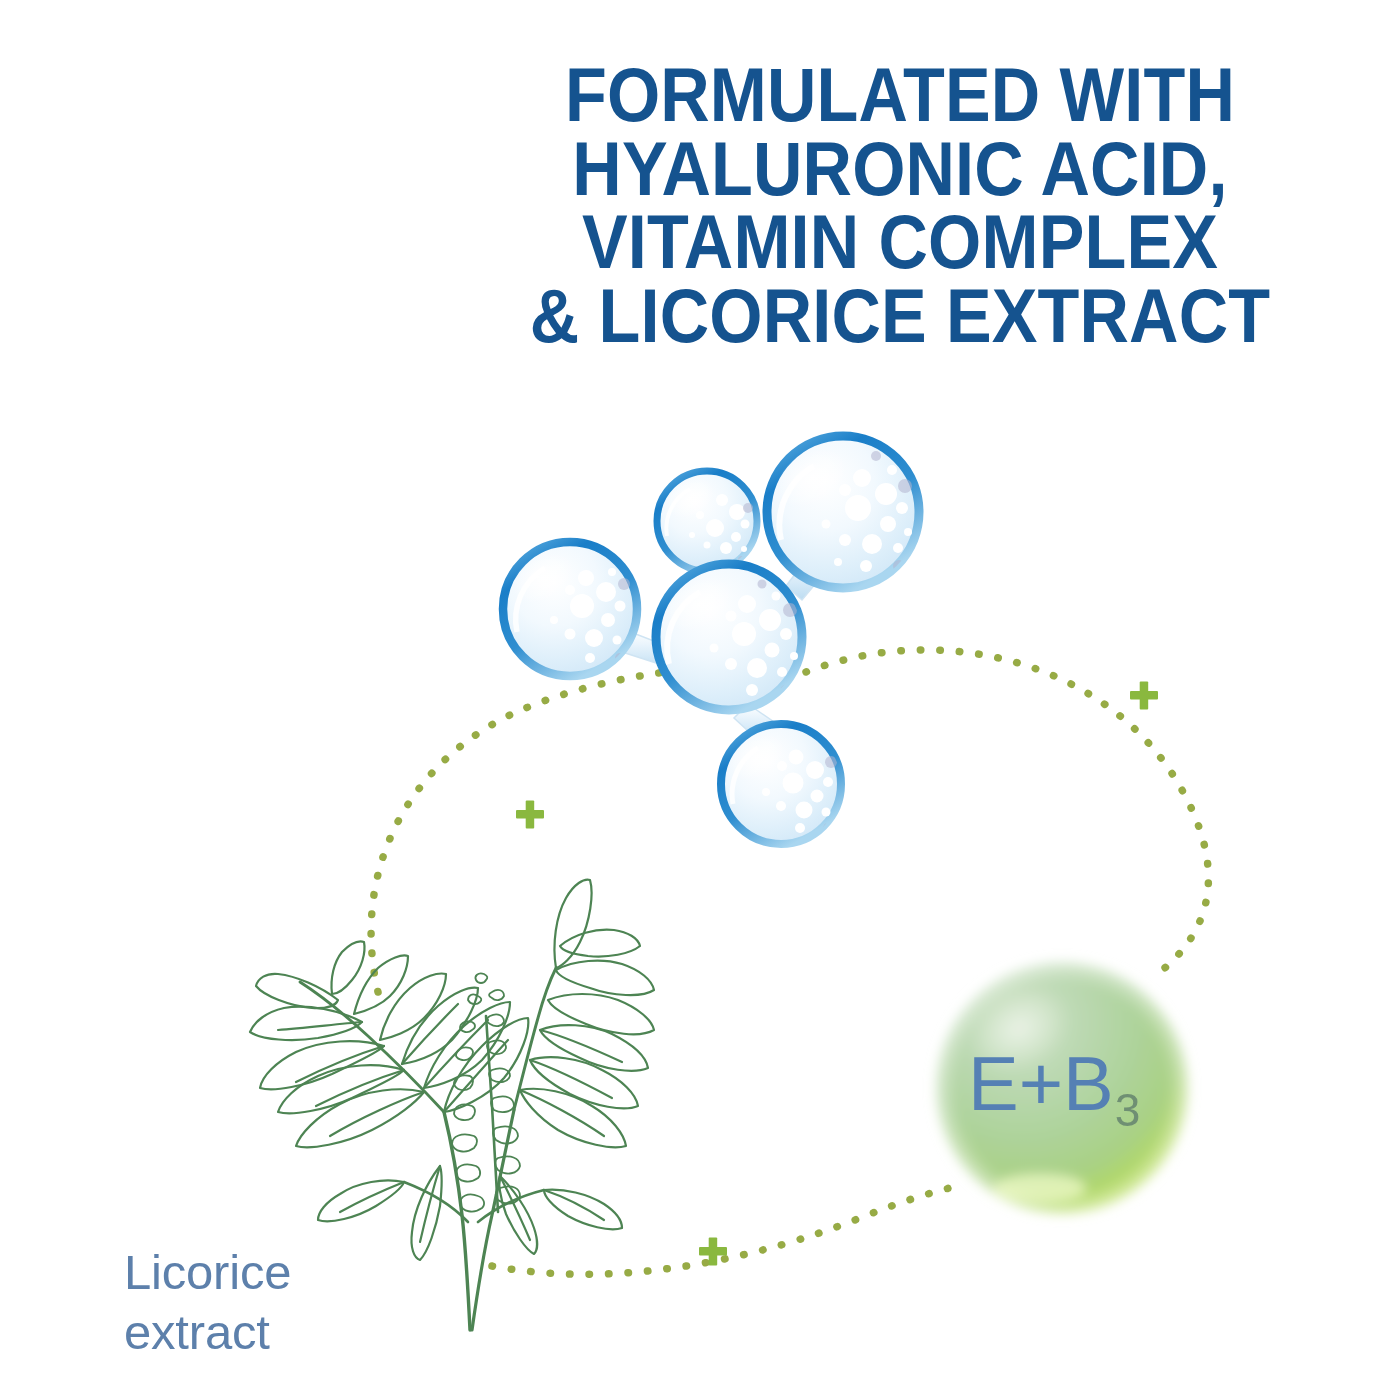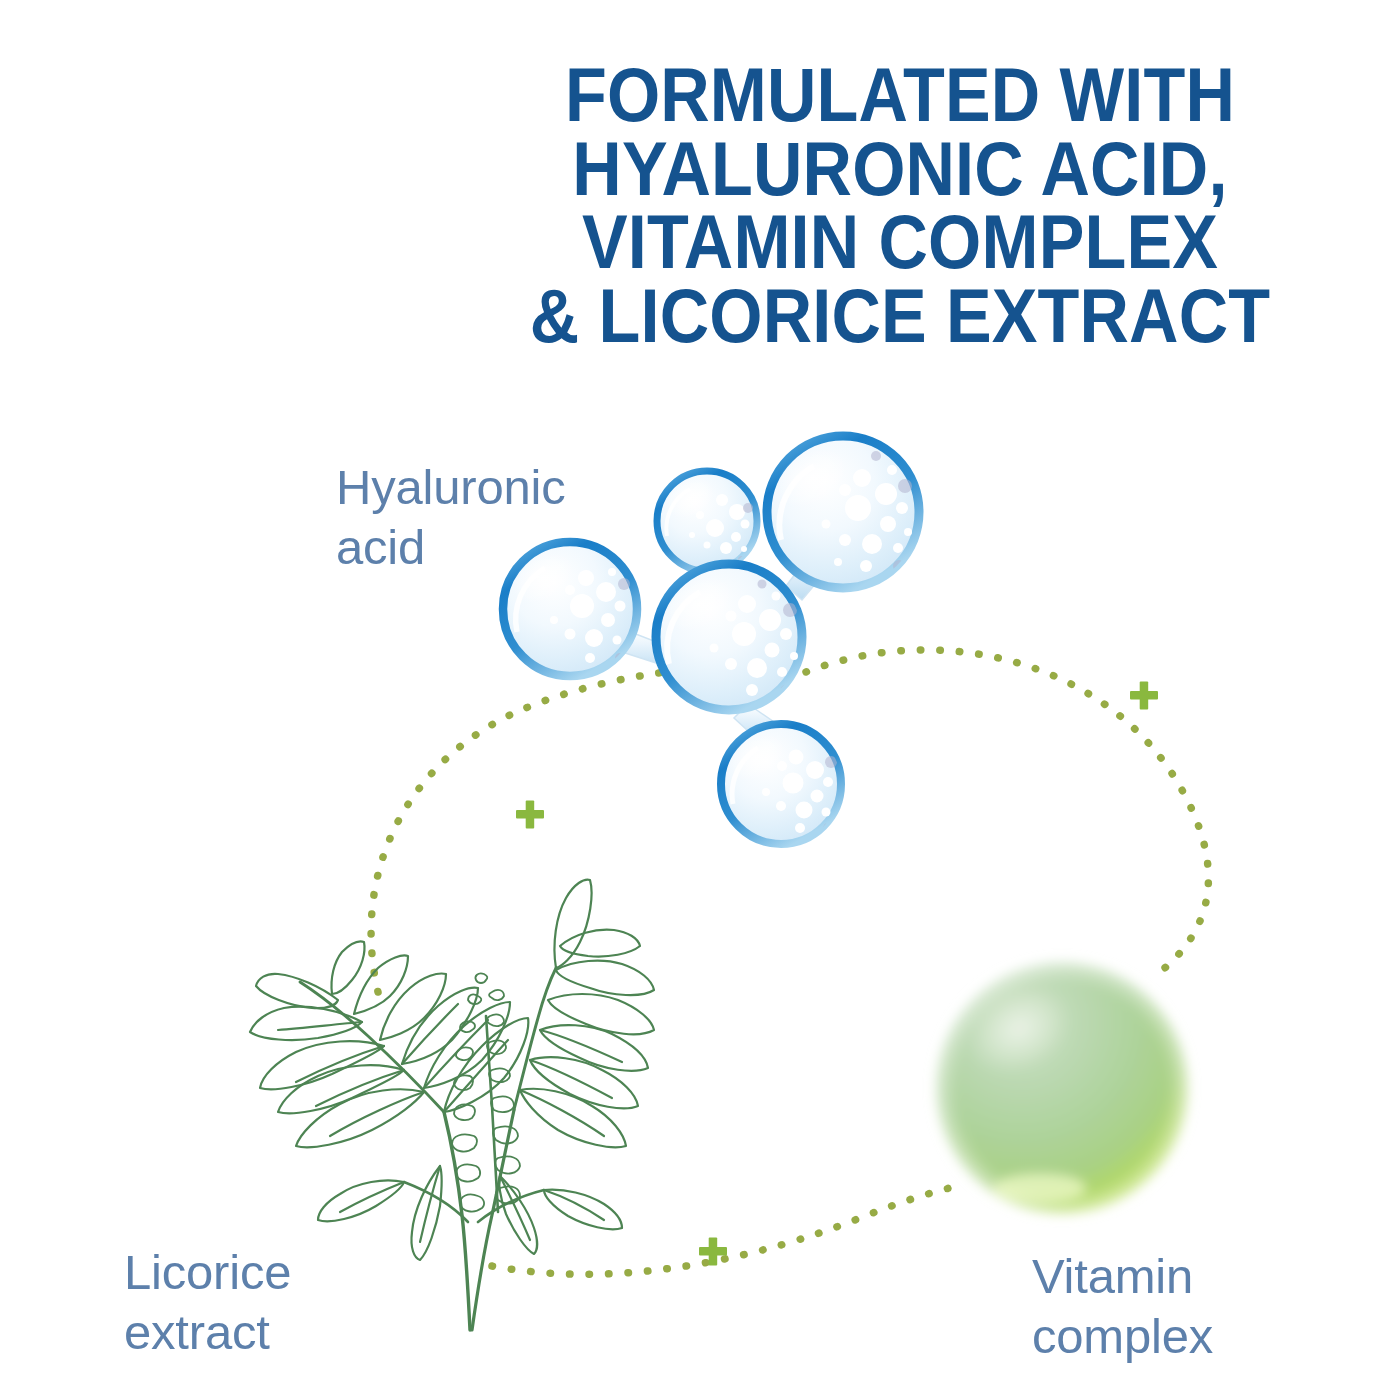--- a/index.html
+++ b/index.html
@@ -394,23 +394,20 @@
       <ellipse cx="1018" cy="1030" rx="56" ry="42" fill="url(#sphereHighlight)" transform="rotate(-25 1018 1030)"></ellipse>
       <ellipse cx="1040" cy="1188" rx="46" ry="14" fill="#f0fbc8" opacity="0.75"></ellipse>
     </g>
   </svg>
 
   <div id="headline">FORMULATED WITH
 HYALURONIC ACID,
 VITAMIN COMPLEX
 &amp; LICORICE EXTRACT</div>
 
-  <div class="ing-label" id="label-hyaluronic">Hyaluronic
-acid</div>
 
   <div class="ing-label" id="label-licorice">Licorice
 extract</div>
 
-  <div class="ing-label" id="label-vitamin">Vitamin
-complex</div>
-
+
+  <div id="vitamin-formula"><span>E+B</span><span class="sub">3</span></div>
 
 </div>
 
 </body></html>

